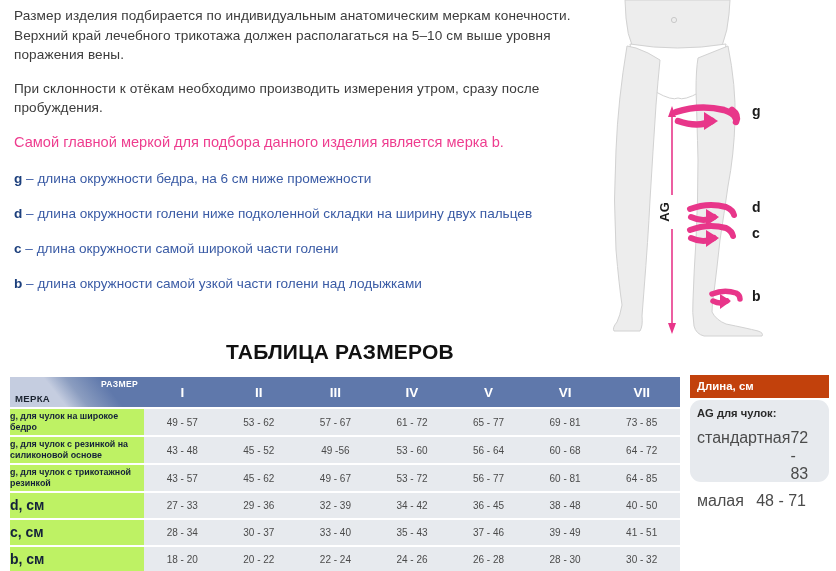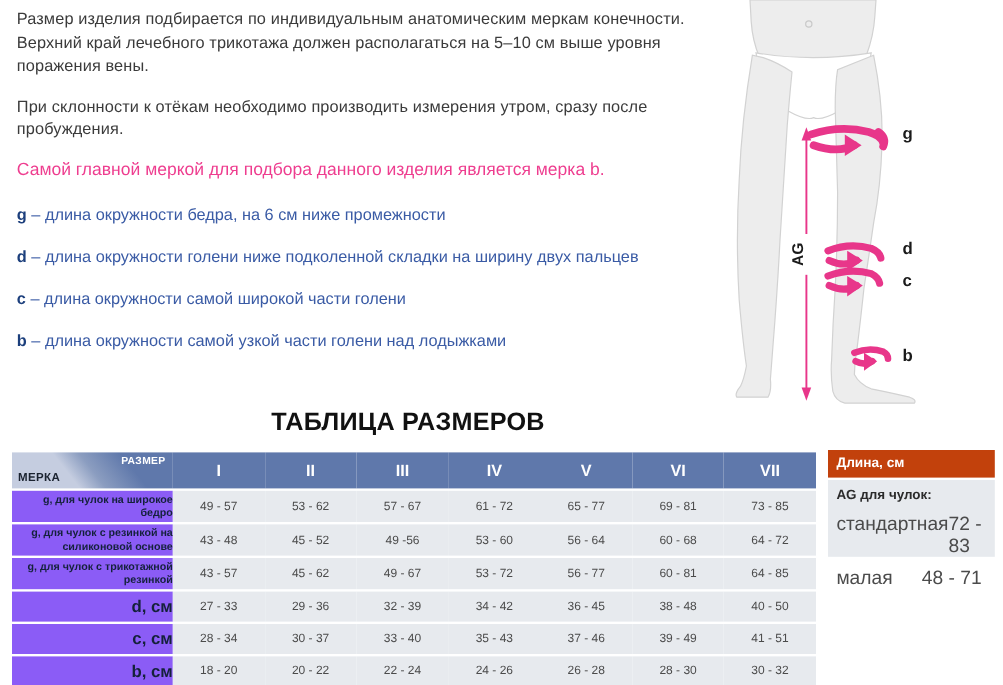--- a/index.html
+++ b/index.html
@@ -103,23 +103,23 @@
   }
   .col-head {
     height: 30px;
     background: #5f78ab;
     color: #ffffff;
     font-size: 13.5px;
     font-weight: bold;
     text-align: center;
   }
   .row-label {
-    background: #8b5cf6;
+    background: #bef264;
     color: #14213a;
-    text-align: right;
+    text-align: left;
     height: 25px;
     font-size: 8.9px;
     font-weight: bold;
     line-height: 11.5px;
     padding: 0 4px;
     margin-top: 16px;
   }
   .row-label.big {
     font-size: 14px;
     font-weight: bold;
@@ -144,24 +144,25 @@
     color: #ffffff;
     font-size: 11.4px;
     font-weight: bold;
     height: 23px;
     line-height: 23px;
     padding-left: 7px;
     box-sizing: border-box;
   }
   #length-body {
     background: #e7eaee;
-    height: 64px;
+    height: 82px;
     margin-top: 2px;
-    padding: 7px 11px 0 7px;
+    padding: 7px 23px 0 7px;
     box-sizing: border-box;
+    border-radius: 11px;
   }
   .len-title {
     font-size: 11.2px;
     font-weight: bold;
     color: #2b2b2b;
     margin-bottom: 10px;
   }
   .len-row {
     display: flex;
     justify-content: space-between;

